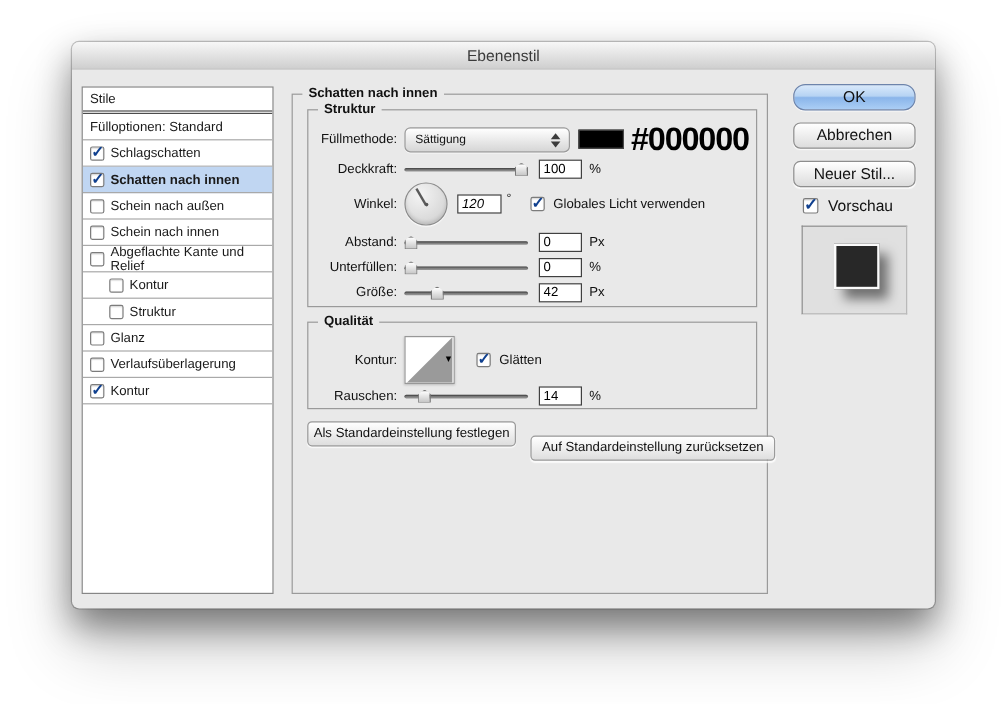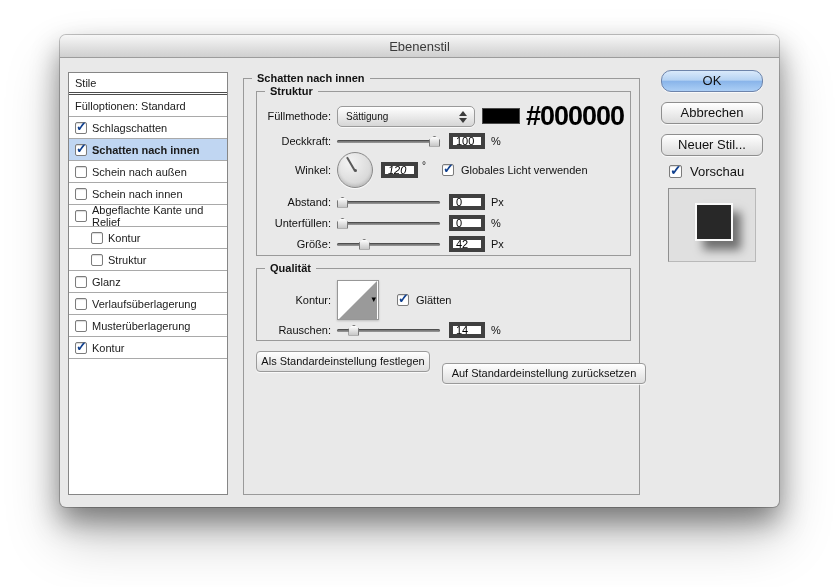--- a/index.html
+++ b/index.html
@@ -38,21 +38,21 @@
   .legend { position:absolute; top:-7px; left:8px; background:#e9e9e9; padding:0 5px;
             font-size:11px; font-weight:bold; color:#111; white-space:nowrap; }
   .sub-group { position:absolute; border:1px solid #9a9a9a; }
   .g-struktur { left:12px; top:12px; width:375px; height:165px; }
   .g-qual     { left:12px; top:189px; width:375px; height:73px; }
 
   .frow { position:absolute; left:10px; right:6px; display:flex; align-items:center; height:22px; }
   .lbl { width:64px; text-align:right; margin-right:6px; font-size:11px; color:#111; flex:none; }
   .unit { font-size:11px; margin-left:6px; color:#111; }
   .field { width:36px; height:16px; font:11px "Liberation Sans",sans-serif;
-           border:4px solid #404040; background:#fff; padding:0 3px; }
+           border:1px solid #404040; background:#fff; padding:0 3px; }
   .field.w38 { width:37px;font-style:italic; }
 
   
   .popup { position:relative; width:150px; height:21px; border:1px solid #9a9a9a;
            border-radius:5px; background:linear-gradient(#ffffff,#d6d6d6);
            display:flex; align-items:center; padding:0 20px 0 8px; font-size:10px; color:#111;
            box-shadow:0 1px 0 rgba(255,255,255,.7); }
   .popup-arrows { position:absolute; right:7px; top:4px; display:flex; flex-direction:column; gap:2px; }
   .tri-up   { width:0; height:0; border-left:4px solid transparent; border-right:4px solid transparent; border-bottom:5px solid #3c3c3c; }
   .tri-down { width:0; height:0; border-left:4px solid transparent; border-right:4px solid transparent; border-top:5px solid #3c3c3c; }
@@ -164,24 +164,20 @@
       </div>
       <div class="srow">
         <span class="cb" data-checked="false"></span>
         <span>Glanz</span>
       </div>
       <div class="srow">
         <span class="cb" data-checked="false"></span>
         <span>Verlaufsüberlagerung</span>
       </div>
       <div class="srow">
-        <span class="cb" data-checked="false"></span>
-        <span>Musterüberlagerung</span>
-      </div>
-      <div class="srow">
         <span class="cb" data-checked="true"></span>
         <span>Kontur</span>
       </div>
     </div>
 
     <div class="main-group">
       <span class="legend">Schatten nach innen</span>
 
       <div class="sub-group g-struktur">
         <span class="legend">Struktur</span>

